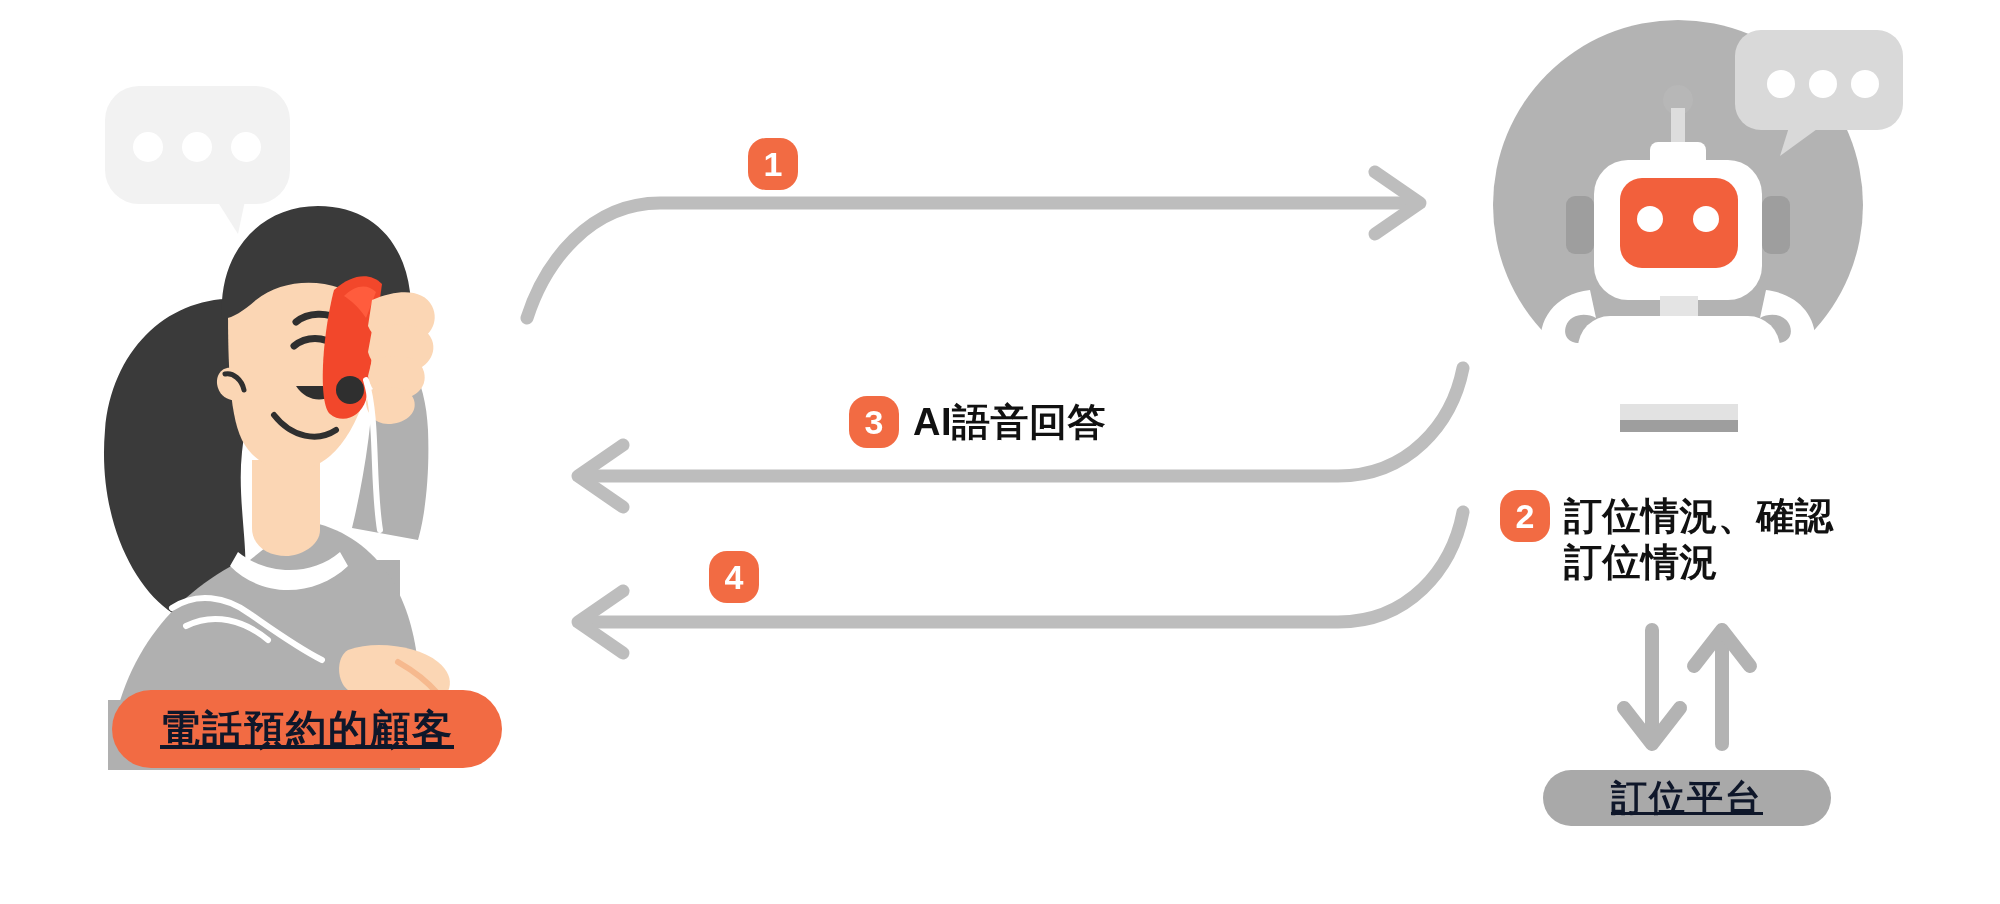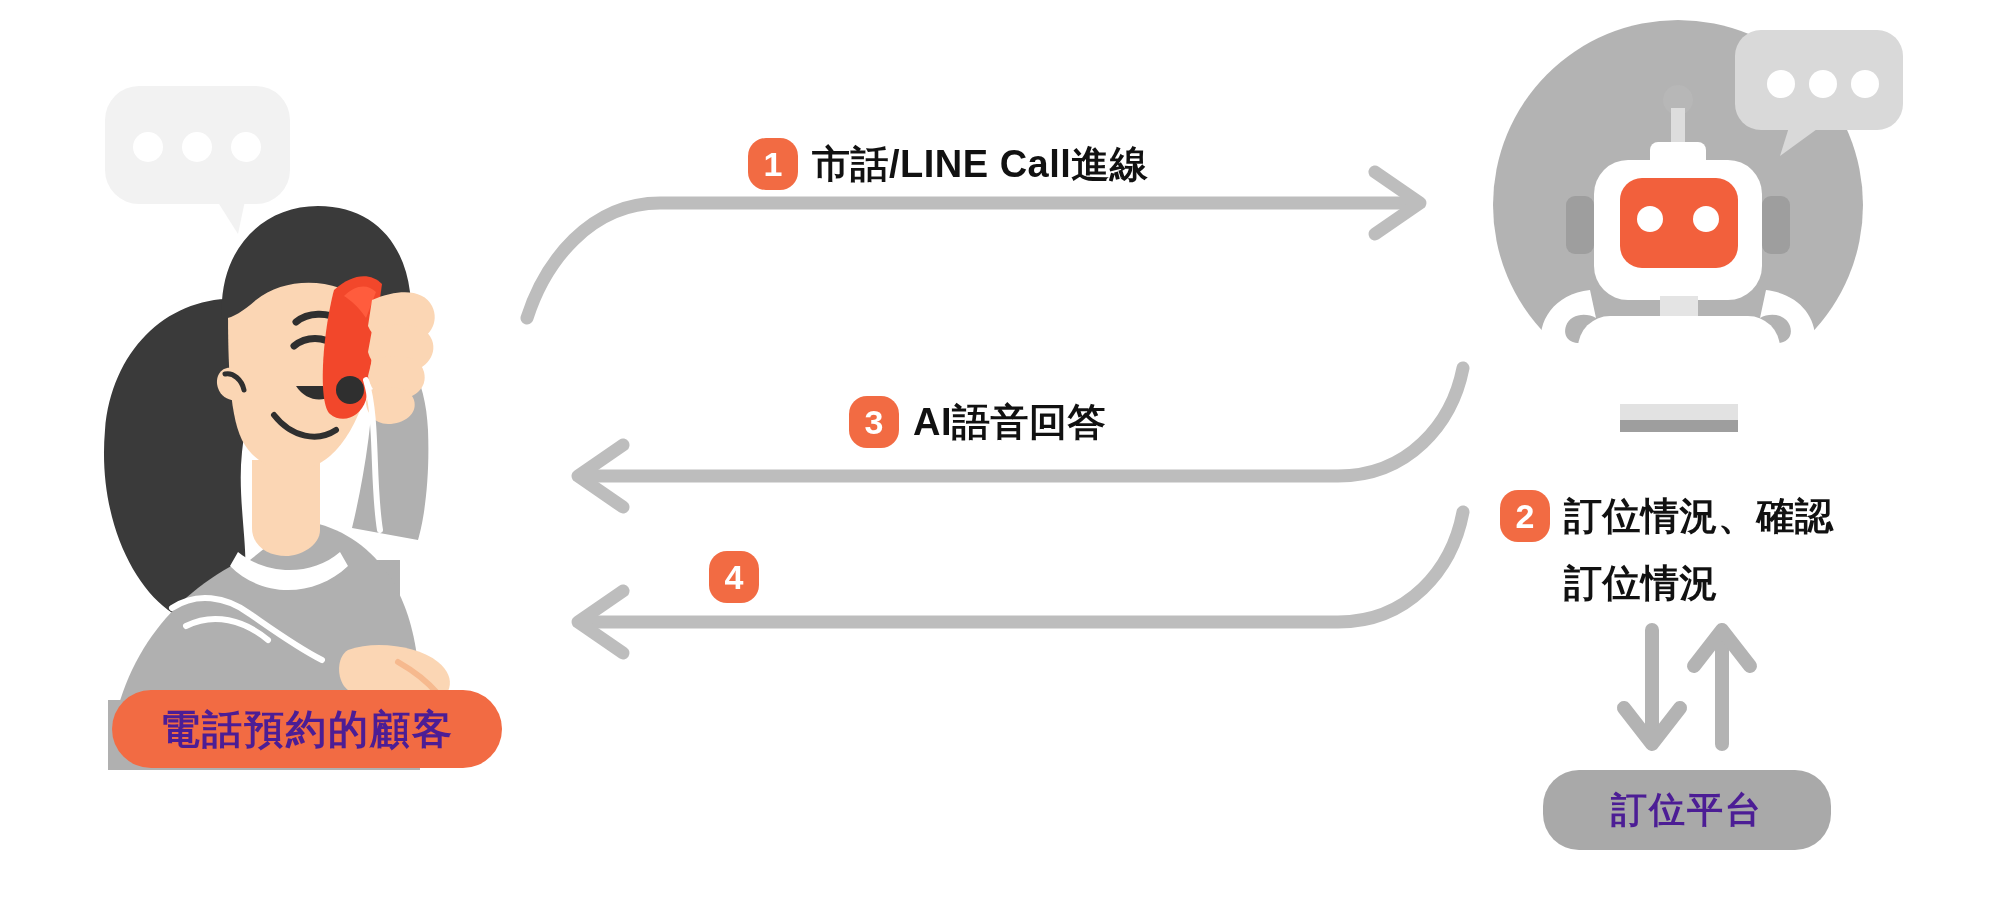--- a/index.html
+++ b/index.html
@@ -47,46 +47,47 @@
     letter-spacing: 0;
   }
   .flow-text {
     font-size: 38px;
     font-weight: bold;
     color: #111111;
     line-height: 1.22;
     letter-spacing: 0.5px;
     padding-top: 3px;
   }
-  .flow-text .l2 { display: block; margin-top: 21px; }
+  .flow-text .l2 { display: block; }
 
   
   .pill {
     position: absolute;
     display: flex;
     align-items: center;
     justify-content: center;
-    color: #4c1d95;
+    color: #0f172a;
     font-weight: bold;
     letter-spacing: 2px;
+    text-decoration: underline;
   }
   #customer-pill {
     left: 112px;
     top: 690px;
     width: 390px;
     height: 78px;
     border-radius: 39px;
     background: #F26B43;
     font-size: 40px;
   }
   #platform-pill {
     left: 1543px;
     top: 770px;
     width: 288px;
-    height: 80px;
+    height: 56px;
     border-radius: 36px;
     background: #A9A9A9;
     font-size: 36px;
   }
 </style>
 </head>
 <body>
 
 <div id="stage">
 
@@ -217,21 +218,20 @@
     <g>
       <path d="M1652 630 L1652 742" stroke="#B3B3B3" stroke-width="14" fill="none" stroke-linecap="round"></path>
       <path d="M1624 708 L1652 744 L1680 708" stroke="#B3B3B3" stroke-width="14" fill="none" stroke-linecap="round" stroke-linejoin="round"></path>
       <path d="M1722 744 L1722 632" stroke="#B3B3B3" stroke-width="14" fill="none" stroke-linecap="round"></path>
       <path d="M1694 666 L1722 630 L1750 666" stroke="#B3B3B3" stroke-width="14" fill="none" stroke-linecap="round" stroke-linejoin="round"></path>
     </g>
   </svg>
 
   <div class="flow-label" style="left:748px; top:138px;">
     <div class="badge">1</div>
-    <div class="flow-text">市話/LINE Call進線</div>
   </div>
 
   <div class="flow-label" style="left:849px; top:396px;">
     <div class="badge">3</div>
     <div class="flow-text">AI語音回答</div>
   </div>
 
   <div class="flow-label" style="left:709px; top:551px;">
     <div class="badge">4</div>
   </div>

